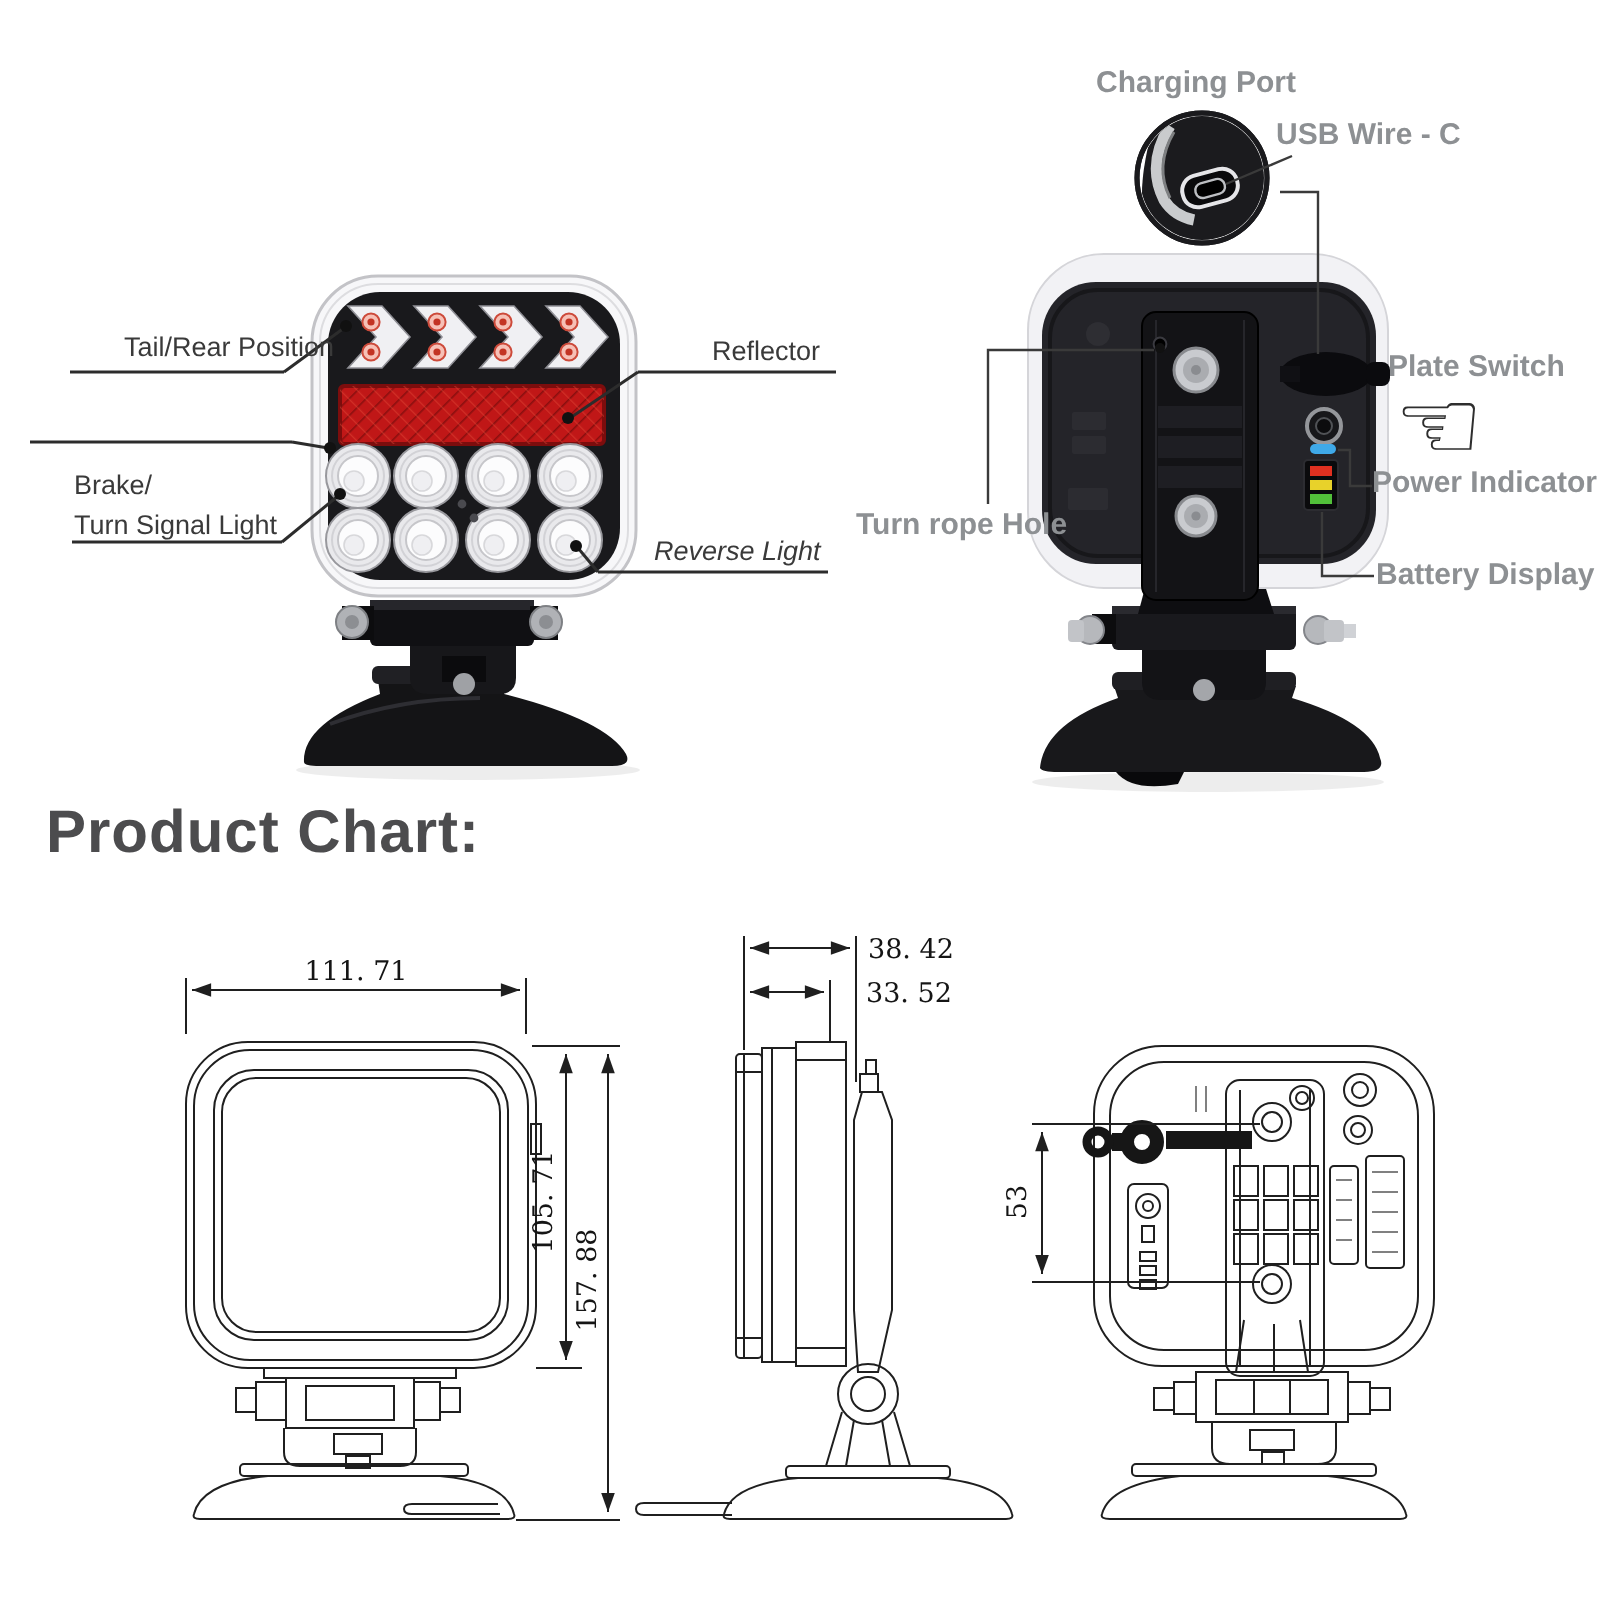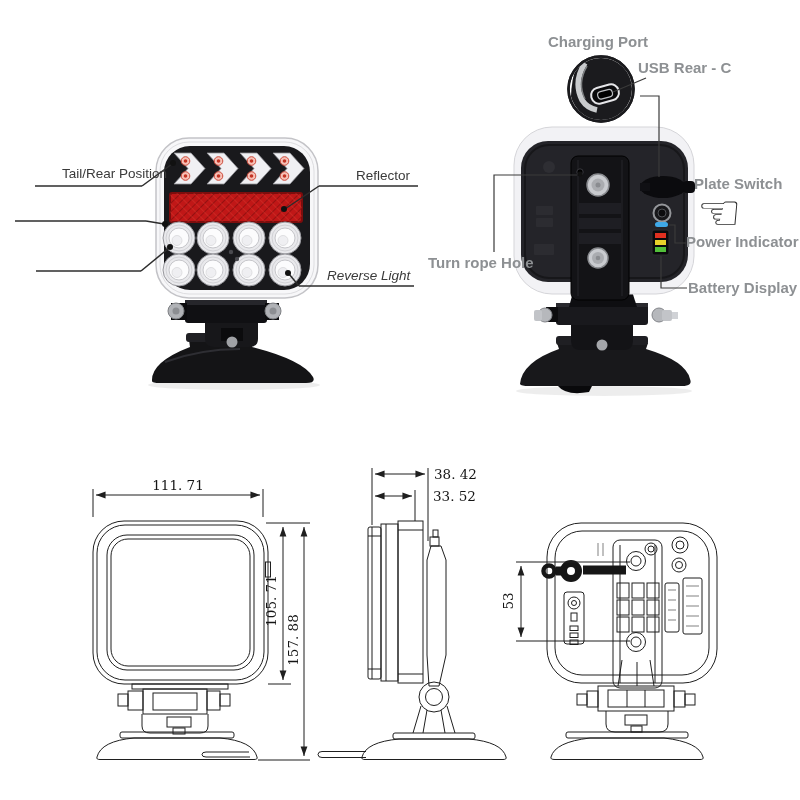--- a/index.html
+++ b/index.html
@@ -361,25 +361,30 @@
     <path d="M606,711 L606,724 Q606,732 615,732 L659,732 Q668,732 668,724 L668,711"></path>
     <rect x="625" y="715" width="22" height="10"></rect>
         <rect x="631" y="726" width="11" height="6"></rect>
     <rect x="566" y="732" width="122" height="6" rx="2"></rect>
     <path d="M551,757 Q555,742 590,738 L664,738 Q699,742 703,757 Q704,759.5 700,759.5 L555,759.5 Q550,759.5 551,757 Z"></path>
     <text class="dimtext" text-anchor="middle" transform="rotate(-90 513 601)" x="513" y="601" stroke="none" fill="#151515">53</text>
   </g>
 </svg>
 
   <div class="lbl" style="left:36px;top:164px;margin-left:26px;">Tail/Rear Position</div>
+  <div class="lbl" style="left:37px;top:233px;">
+    <div>Brake/</div>
+    <div>Turn Signal Light</div>
+  </div>
   <div class="lbl" style="left:356px;top:166px;text-align:right;">Reflector</div>
   <div class="lbl" style="left:327px;top:266px;font-style:italic;">Reverse Light</div>
 
   <div class="lblg" style="left:548px;top:33px;">Charging Port</div>
-  <div class="lblg" style="left:638px;top:59px;">USB Rear - C</div>
+  <div class="lblg" style="left:638px;top:59px;">USB Wire - C</div>
   <div class="lblg" style="left:694px;top:175px;">Plate Switch</div>
   <div class="lblg" style="left:428px;top:254px;">Turn rope Hole</div>
   <div class="lblg" style="left:686px;top:233px;">Power Indicator</div>
   <div class="lblg" style="left:688px;top:279px;">Battery Display</div>
 
   <span class="hand" style="left:697px;top:188px;">☜</span>
 
+  <h2 class="title" style="left:23px;top:400px;margin:0;">Product Chart:</h2>
 </div>
 
 </body></html>

